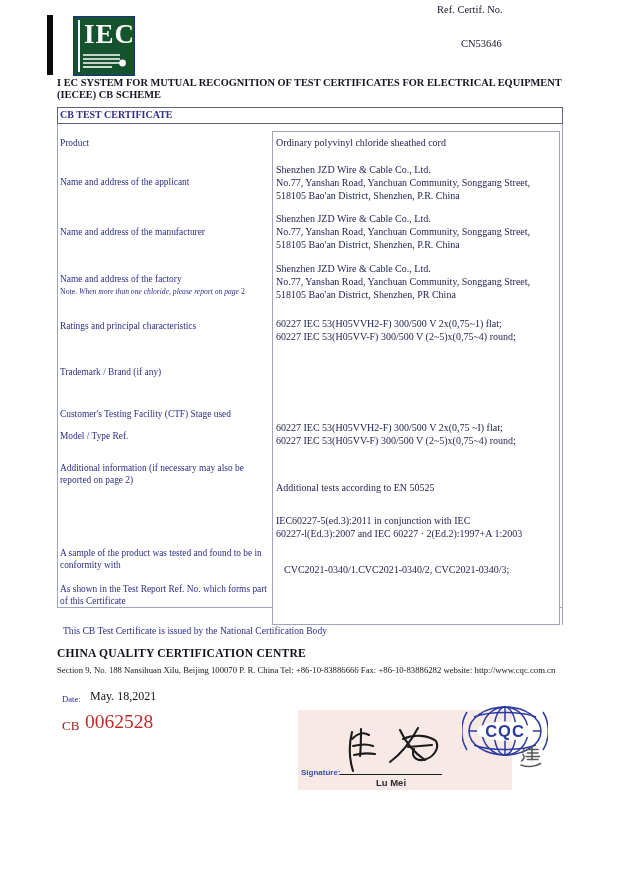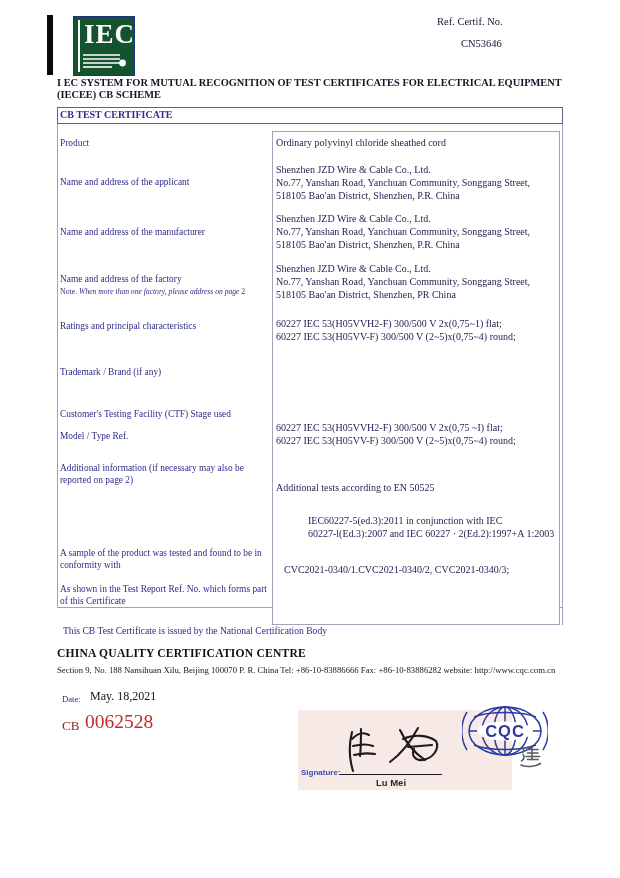--- a/index.html
+++ b/index.html
@@ -11,21 +11,21 @@
   
   .iec-logo { position:absolute; left:47px; top:14px; width:74px; height:63px; }
   .iec-bar  { position:absolute; left:0; top:1px; width:6px; height:60px; background:#0a0a0a; }
   .iec-box  { position:absolute; left:10px; top:2px; width:62px; height:60px; background:#14532d;
               border:1px solid #1d2f86;margin-left:16px; }
   .iec-frame{ position:absolute; left:4px; top:3px; right:4px; bottom:3px;
               border-left:2px solid #ffffff; border-top:0; }
   .iec-text { position:absolute; left:10px; top:2px; color:#ffffff; font-weight:bold;
               font-size:27px; letter-spacing:1px; font-family:"Liberation Serif", serif; }
   .iec-lines{ position:absolute; left:8px; bottom:6px; }
-  .ref-label{ position:absolute; left:437px; top:16px; font-size:10.5px; color:#15152e; }
+  .ref-label{ position:absolute; left:437px; top:4px; font-size:10.5px; color:#15152e; }
   .ref-value{ position:absolute; left:461px; top:38px; font-size:10.5px; color:#15152e; }
   .scheme   { position:absolute; left:57px; top:77px; width:512px; font-weight:bold;
               font-size:10.4px; line-height:11.5px; color:#141424; }
   
   .cert { position:absolute; left:57px; top:107px; width:506px; height:520px; }
   .cert-title-box { position:absolute; left:0; top:0; width:506px; height:17px;
               border:1px solid #62627e; background:#fff; }
   .cert-title { position:absolute; left:2px; top:1px; font-weight:bold; font-size:10px;
               color:#2d2d8a; }
   .cert-outer { position:absolute; left:0; top:17px; width:506px; height:484px;
@@ -42,21 +42,21 @@
               color:#1e1e4f; white-space:pre-line; }
   .t-product-l{top:30px;}   .t-product-v{top:29px;}
   .t-appl-l{top:69px;}      .t-appl-v{top:56px;}
   .t-manu-l{top:119px;}     .t-manu-v{top:105px;}
   .t-fact-l{top:166px;}     .t-fact-n{top:180px;}   .t-fact-v{top:155px;}
   .t-rat-l{top:213px;}      .t-rat-v{top:210px;}
   .t-tm-l{top:259px;}
   .t-ctf-l{top:301px;}
   .t-model-l{top:323px;}    .t-model-v{top:314px;}
   .t-add-l{top:355px;}      .t-add-v{top:351px;margin-top:23px;}
-  .t-conf-l{top:440px;}     .t-conf-v{top:407px;margin-left:32px;}
+  .t-conf-l{top:440px;}     .t-conf-v{top:407px;}
   .t-rep-l{top:476px;}      .t-rep-v{top:456px; text-indent:8px;}
   
   .issued { position:absolute; left:63px; top:625px; font-size:9.6px; color:#2d2d8a; }
   .ncb-name { position:absolute; left:57px; top:647px; font-size:11.6px; font-weight:bold;
               color:#101018; letter-spacing:.2px; }
   .ncb-addr { position:absolute; left:57px; top:665px; font-size:8.7px; color:#16161e; }
   .date-label { position:absolute; left:62px; top:694px; font-size:8.6px; color:#2d2d8a; }
   .date-value { position:absolute; left:90px; top:689px; font-size:12px; color:#141414; }
   .cb-prefix { position:absolute; left:62px; top:718px; font-size:13px; color:#8f1d1d; }
   .cb-number { position:absolute; left:85px; top:711px; font-size:19.5px; color:#c22a2a; }
@@ -117,21 +117,21 @@
     <div class="val t-appl-v">Shenzhen JZD Wire &amp; Cable Co., Ltd.
 No.77, Yanshan Road, Yanchuan Community, Songgang Street,
 518105 Bao'an District, Shenzhen, P.R. China</div>
 
     <div class="lbl t-manu-l">Name and address of the manufacturer</div>
     <div class="val t-manu-v">Shenzhen JZD Wire &amp; Cable Co., Ltd.
 No.77, Yanshan Road, Yanchuan Community, Songgang Street,
 518105 Bao'an District, Shenzhen, P.R. China</div>
 
     <div class="lbl t-fact-l">Name and address of the factory</div>
-    <div class="note t-fact-n"><span>Note. </span><i>When more than one factory, please address on page </i><span>2</span></div>
+    <div class="note t-fact-n"><span>Note. </span><i>When more than one chloride, please report on page </i><span>2</span></div>
     <div class="val t-fact-v">Shenzhen JZD Wire &amp; Cable Co., Ltd.
 No.77, Yanshan Road, Yanchuan Community, Songgang Street,
 518105 Bao'an District, Shenzhen, PR China</div>
 
     <div class="lbl t-rat-l">Ratings and principal characteristics</div>
     <div class="val t-rat-v">60227 IEC 53(H05VVH2-F) 300/500 V 2x(0,75~1) flat;
 60227 IEC 53(H05VV-F) 300/500 V (2~5)x(0,75~4) round;</div>
 
     <div class="lbl t-tm-l">Trademark / Brand (if any)</div>
 

